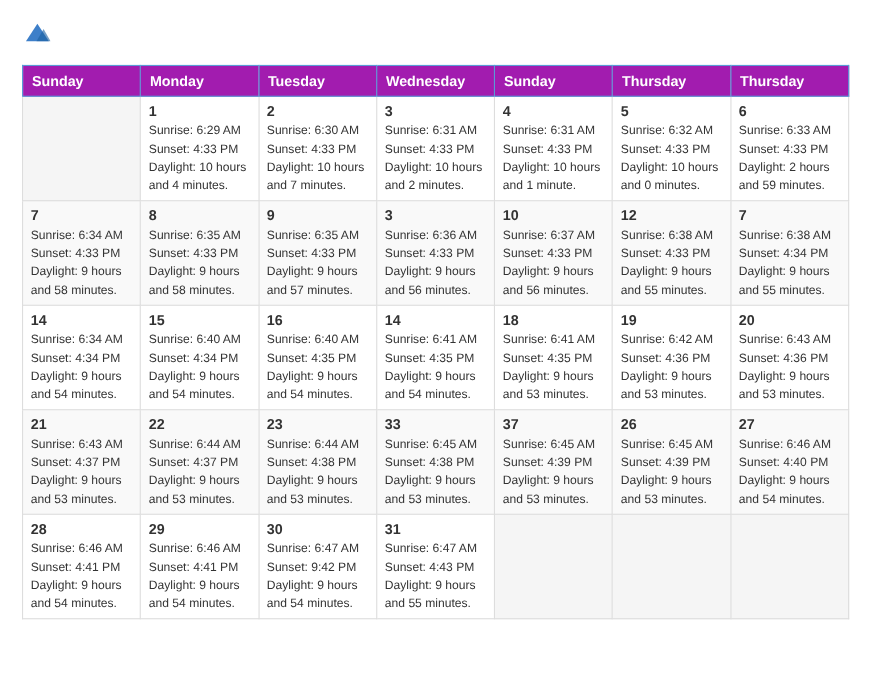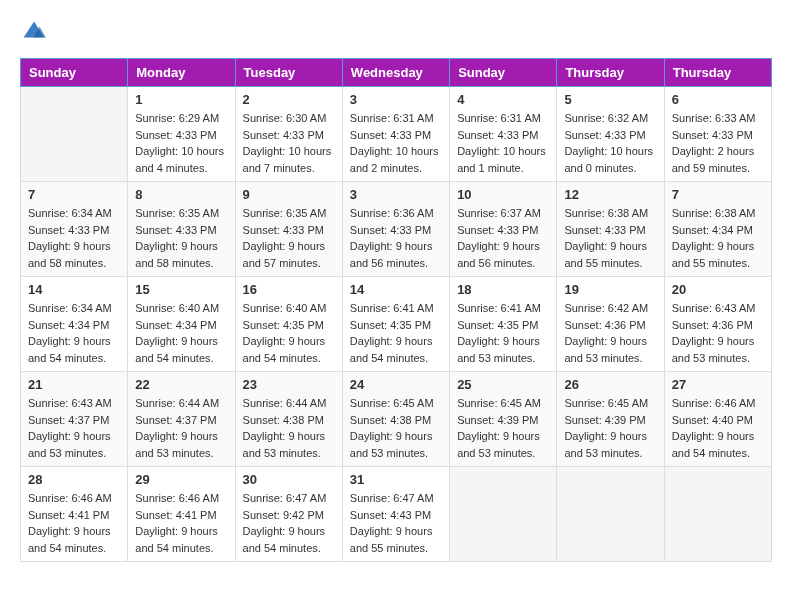--- a/index.html
+++ b/index.html
@@ -306,29 +306,29 @@
         </td>
         <td>
           <span class="day-number">23</span>
         <div class="cell-content">
           <span>Sunrise: 6:44 AM</span><br>
           <span>Sunset: 4:38 PM</span><br>
           <span>Daylight: 9 hours and 53 minutes.</span>
         </div>
         </td>
         <td>
-          <span class="day-number">24</span>
+          <span class="day-number">33</span>
         <div class="cell-content">
           <span>Sunrise: 6:45 AM</span><br>
           <span>Sunset: 4:38 PM</span><br>
           <span>Daylight: 9 hours and 53 minutes.</span>
         </div>
         </td>
         <td>
-          <span class="day-number">25</span>
+          <span class="day-number">37</span>
         <div class="cell-content">
           <span>Sunrise: 6:45 AM</span><br>
           <span>Sunset: 4:39 PM</span><br>
           <span>Daylight: 9 hours and 53 minutes.</span>
         </div>
         </td>
         <td>
           <span class="day-number">26</span>
         <div class="cell-content">
           <span>Sunrise: 6:45 AM</span><br>

